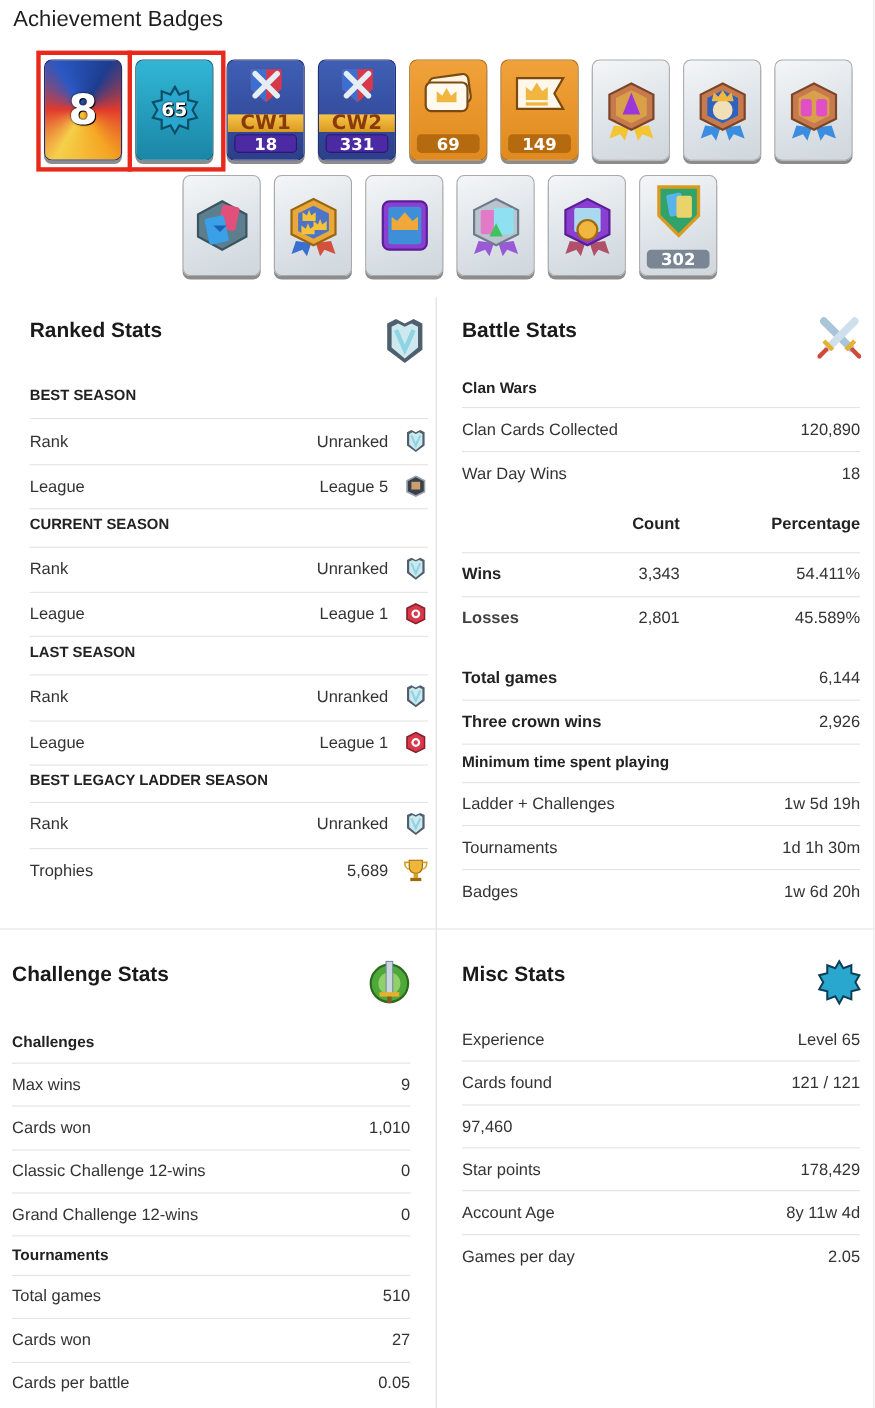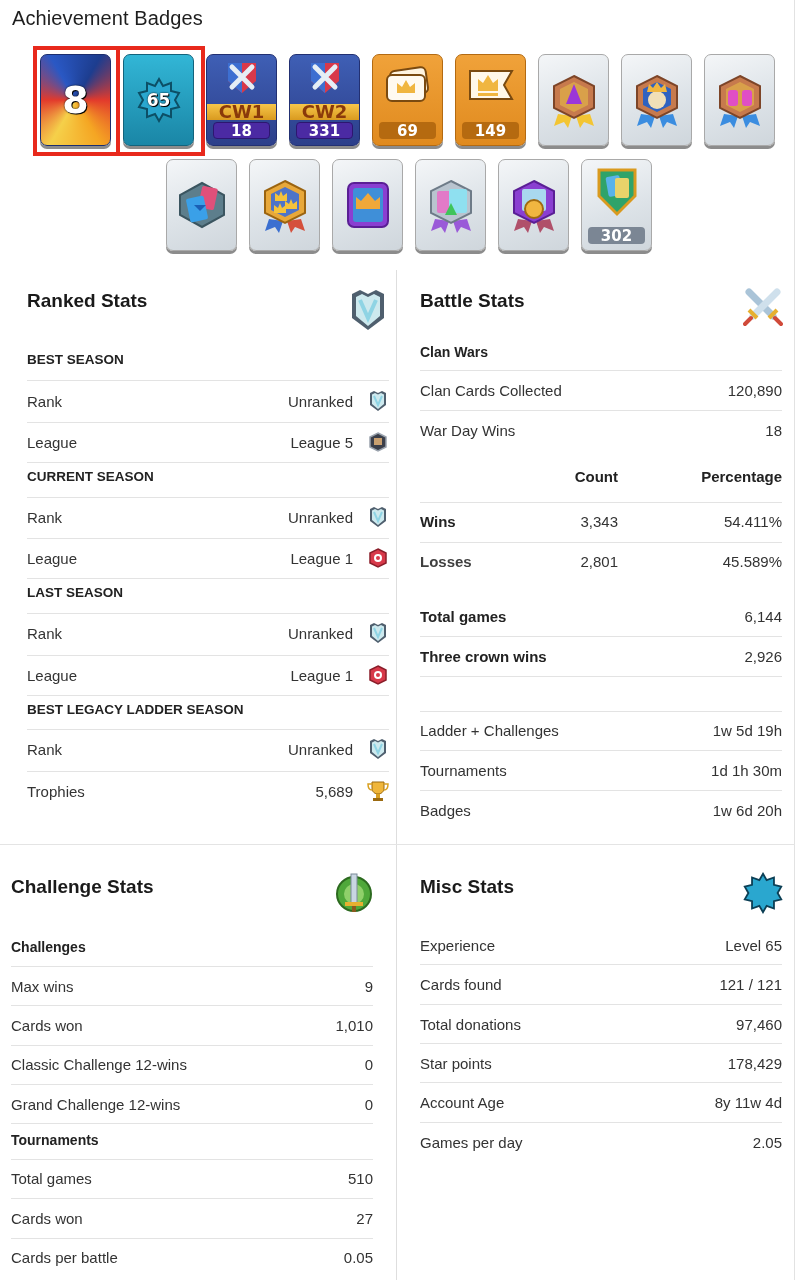--- a/index.html
+++ b/index.html
@@ -351,20 +351,23 @@
     <div class="row" style="top:326px;">
       <span class="lbl" style="font-weight:bold; color:#222;">Total games</span>
       <span class="val">6,144</span>
     </div>
     <div class="line" style="top:366px;"></div>
     <div class="row" style="top:366px;">
       <span class="lbl" style="font-weight:bold; color:#222;">Three crown wins</span>
       <span class="val">2,926</span>
     </div>
     <div class="line" style="top:406px;"></div>
+    <div class="row sub" style="top:402px;">
+        <span class="lbl">Minimum time spent playing</span>
+      </div>
     <div class="line" style="top:441px;"></div>
     <div class="row" style="top:440px;">
       <span class="lbl">Ladder + Challenges</span>
       <span class="val">1w 5d 19h</span>
     </div>
     <div class="line" style="top:480px;"></div>
     <div class="row" style="top:480px;">
       <span class="lbl">Tournaments</span>
       <span class="val">1d 1h 30m</span>
     </div>
@@ -441,21 +444,20 @@
       <span class="lbl">Experience</span>
       <span class="val">Level 65</span>
     </div>
     <div class="line" style="top:119px;"></div>
     <div class="row" style="top:119px;">
       <span class="lbl">Cards found</span>
       <span class="val">121 / 121</span>
     </div>
     <div class="line" style="top:159px;"></div>
     <div class="row" style="top:159px;">
-      <span class="lbl">Total donations</span>
       <span class="val">97,460</span>
     </div>
     <div class="line" style="top:198px;"></div>
     <div class="row" style="top:198px;">
       <span class="lbl">Star points</span>
       <span class="val">178,429</span>
     </div>
     <div class="line" style="top:237px;"></div>
     <div class="row" style="top:237px;">
       <span class="lbl">Account Age</span>

